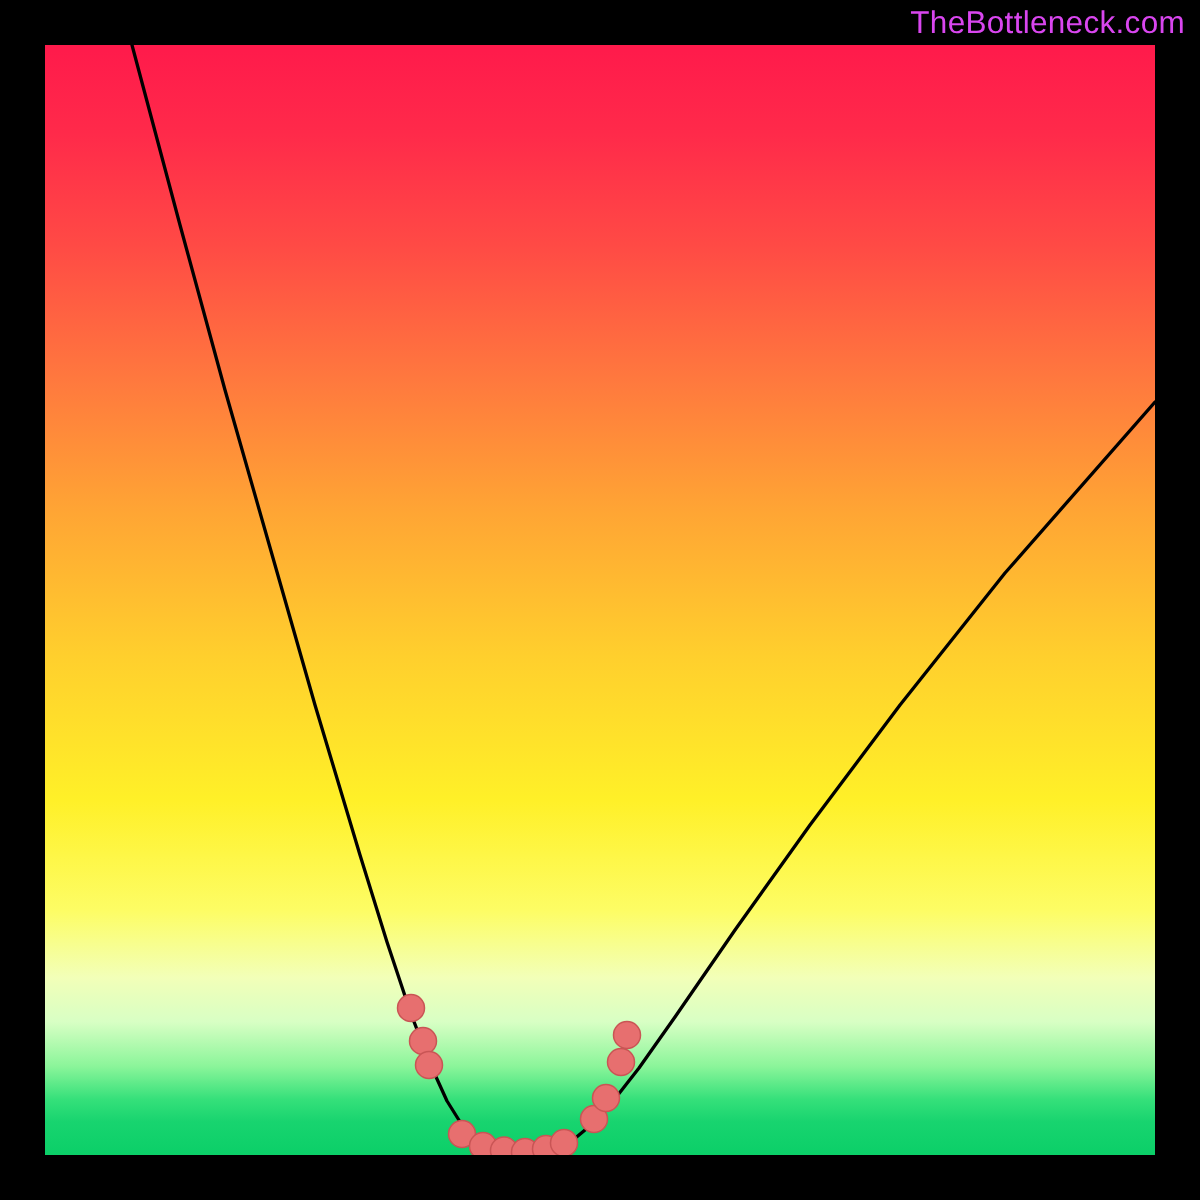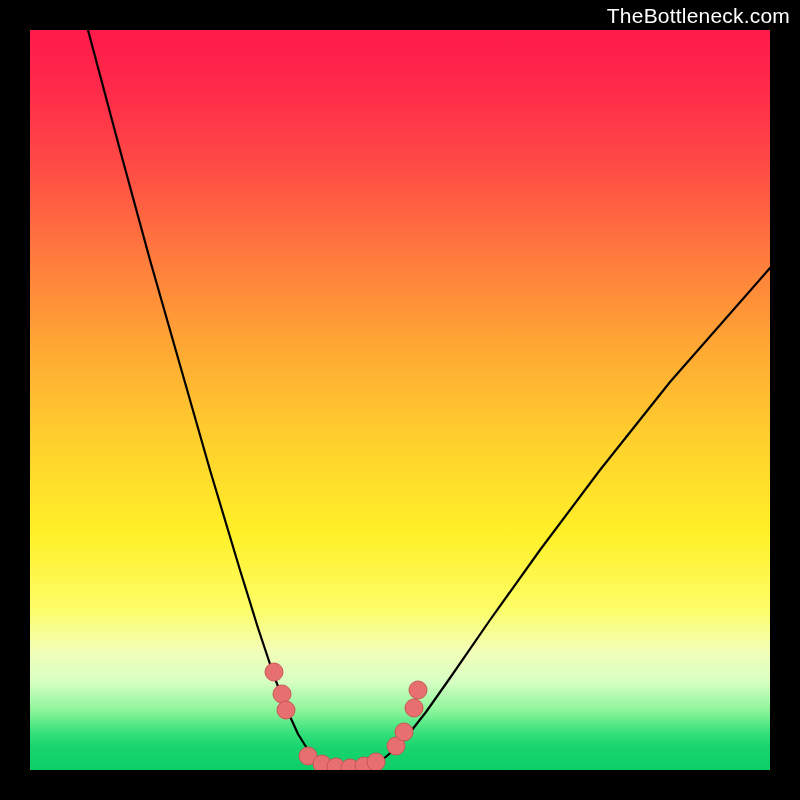--- a/index.html
+++ b/index.html
@@ -51,21 +51,21 @@
   .curve-svg {
     position: absolute;
     inset: 0;
     width: 740px;
     height: 740px;
   }
   .watermark {
     position: absolute;
     top: 4px;
     right: 10px;
-    color: #ffffff;
+    color: #d946ef;
     font-size: 21px;
     font-weight: 500;
     letter-spacing: 0.2px;
   }
 </style>
 </head>
 <body>
 
 <div class="frame">
   <div class="plot-area">

